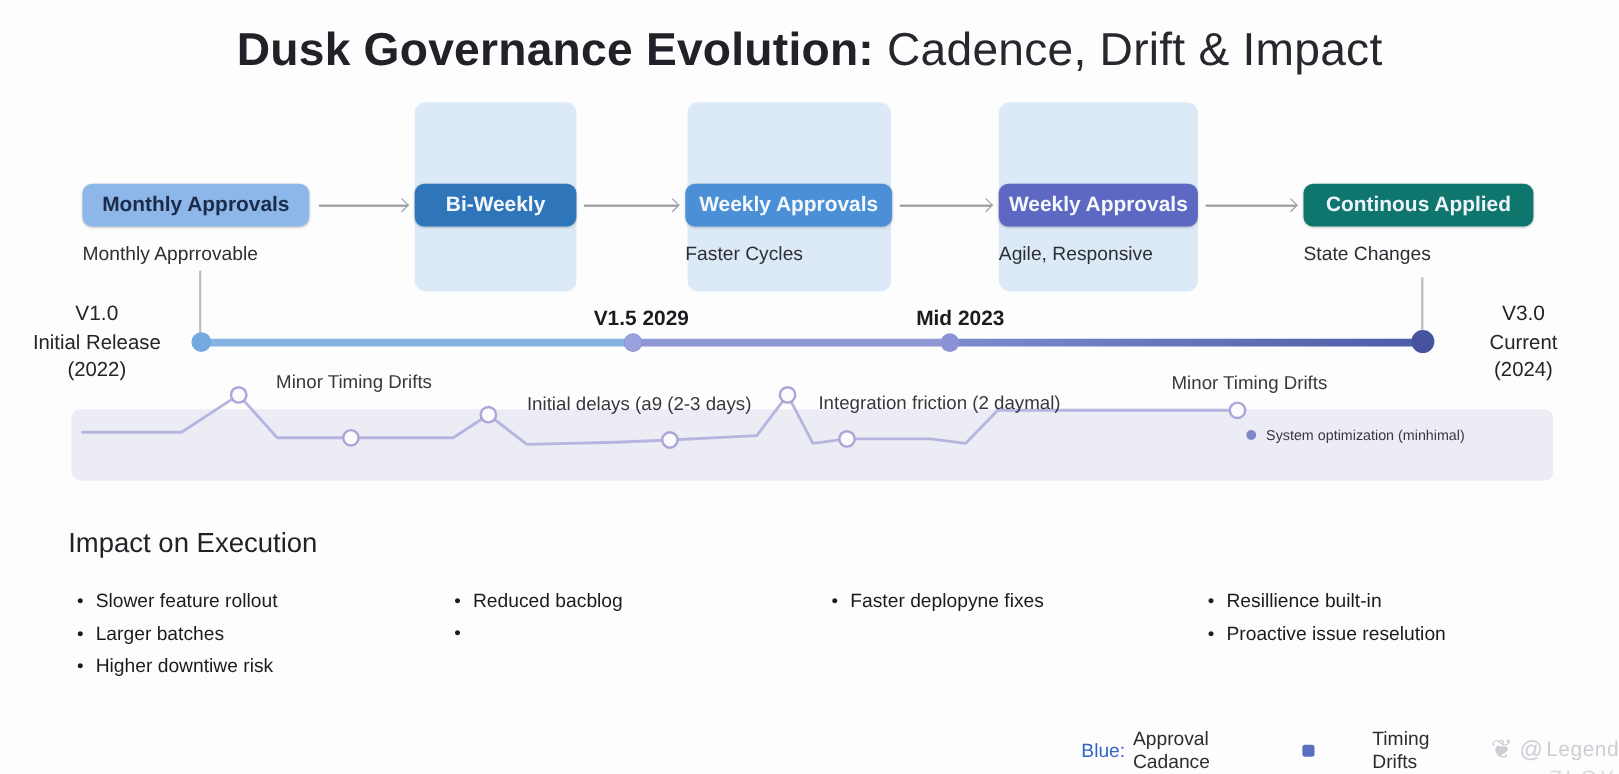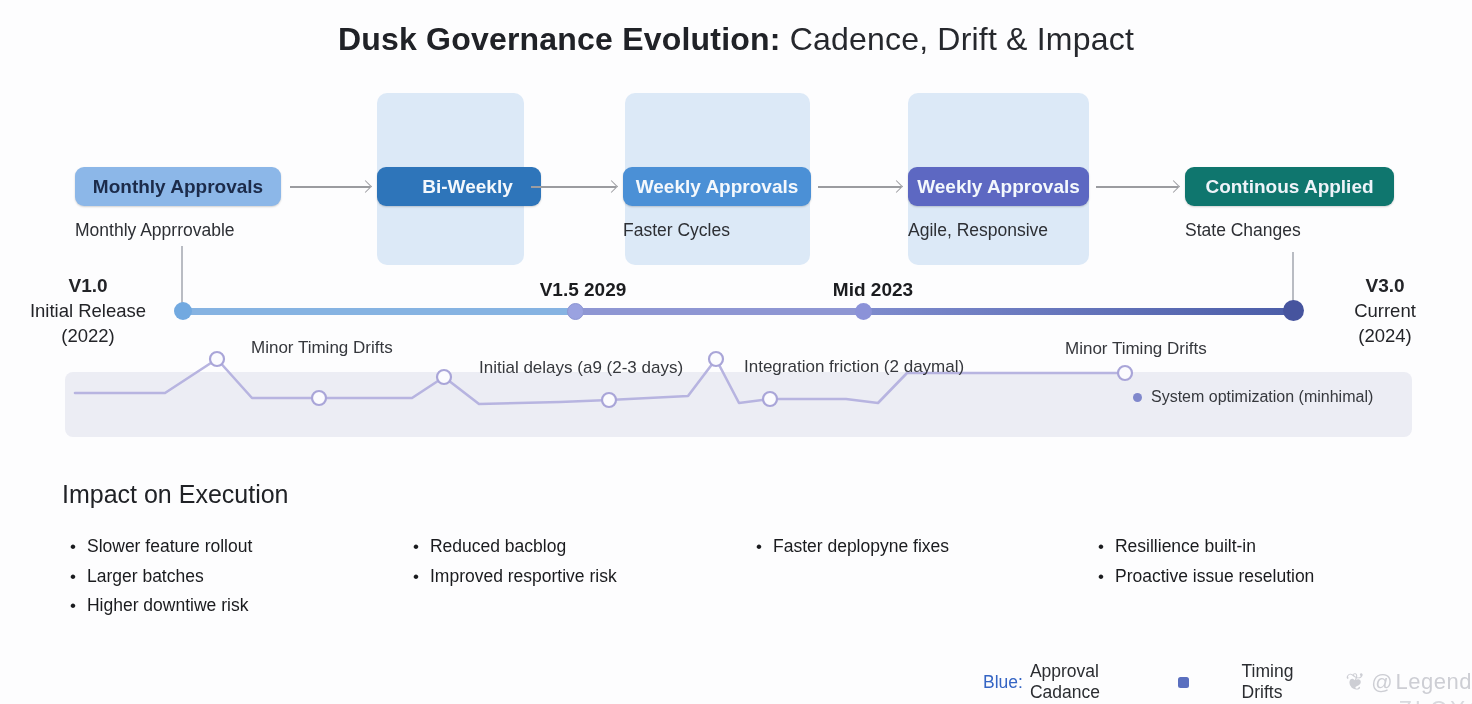--- a/index.html
+++ b/index.html
@@ -1,35 +1,35 @@
 <!DOCTYPE html>
 <html><head>
 <meta charset="utf-8">
 <style>
   html,body{margin:0;padding:0;background:#ffffff;}
   .canvas{
     position:relative; width:1472px; height:704px; overflow:hidden;
     background:#fdfdfe; font-family:"Liberation Sans", sans-serif; color:#1f2126;
   }
   
-  .title{position:absolute; top:21px; left:0; width:100%; text-align:center; font-size:32px; letter-spacing:.2px;}
+  .title{position:absolute; top:21px; left:0; width:100%; text-align:center; font-size:42px; letter-spacing:.2px;}
   .title .t-main{font-weight:700; color:#202227;}
   .title .t-sub{font-weight:400; color:#26282d;}
   
   .card{position:absolute; top:93px; height:172px; border-radius:10px; background:#dce9f7;}
   .card2{left:377px; width:147px;}
   .card3{left:625px; width:185px;}
   .card4{left:908px; width:181px;}
   .pill{
     position:absolute; top:167px; height:39px; border-radius:9px;
     display:flex; align-items:center; justify-content:center;
     font-size:19px; font-weight:700; box-shadow:0 1px 2px rgba(0,0,0,.18);
   }
   .pill1{left:75px;  width:206px; background:#8cb7e8; color:#1c2b4a;}
-  .pill2{left:377px; width:147px; background:#2e75ba; color:#f4f8fc;padding-left:17px;}
+  .pill2{left:377px; width:147px; background:#2e75ba; color:#f4f8fc;}
   .pill3{left:623px; width:188px; background:#4b90d6; color:#f4f8fc;}
   .pill4{left:908px; width:181px; background:#5d68c2; color:#f4f8fc;}
   .pill5{left:1185px;width:209px; background:#0f766e; color:#eef3f9;}
   .subtitle{position:absolute; top:219px; text-align:left; font-size:17.5px; line-height:22px; color:#2d2f34;}
   .sub1{left:75px;  width:206px;}
   .sub2{left:374px; width:153px;}
   .sub3{left:623px; width:188px;}
   .sub4{left:908px; width:205px;}
   .sub5{left:1185px;width:209px;}
   
@@ -49,49 +49,49 @@
   .seg2{left:576px; width:288px; background:#8e96d3;}
   .seg3{left:864px; width:430px; background:linear-gradient(to right,#7e8bcd,#4b5da8);}
   .tl-dot{position:absolute; border-radius:50%;}
   .dot1{left:174px;   top:302px;   width:18px; height:18px; background:#72a9e0;}
   .dot2{left:567px;   top:303px;   width:17px; height:17px; background:#9aa2e0; border:1px solid #8d96d2; box-sizing:border-box;}
   .dot3{left:855px;   top:303px;   width:17px; height:17px; background:#8b92d8;}
   .dot4{left:1283px;  top:300px;   width:21px; height:21px; background:#46549e;}
   .tl-label{position:absolute; top:279px; width:160px; text-align:center; font-size:19px; font-weight:700; color:#1b1c1f;}
   .ml1{left:503px;} .ml2{left:793px;}
   .tl-end{position:absolute; top:273px; text-align:center; font-size:18.5px; line-height:25px; color:#232428;}
-  .tl-end .v{font-weight:700; font-size:19px;}
+  .tl-end .v{font-weight:400; font-size:19px;}
   .end-left{left:10px; width:156px;}
   .end-right{left:1318px; width:134px;}
   
   .band{position:absolute; left:65px; top:372px; width:1347px; height:65px; background:#ecedf4; border-radius:8px;}
   .wave-svg{position:absolute; left:0; top:0; width:1472px; height:704px; pointer-events:none;}
   .d-label{position:absolute; font-size:17px; color:#36383d; white-space:nowrap;}
   .dl0{left:251px;  top:338px;}
   .dl1{left:479px;  top:358px;}
   .dl2{left:744px;  top:357px;}
   .dl3{left:1065px; top:339px;}
-  .d-note{position:absolute; left:1133px; top:388px; display:flex; align-items:center; font-size:16px; color:#36383d;}
+  .d-note{position:absolute; left:1133px; top:388px; display:flex; align-items:center; font-size:13px; color:#36383d;}
   .d-note .nd{width:9px; height:9px; border-radius:50%; background:#8088cc; margin-right:9px; flex:none;}
   
   .impact-h{position:absolute; left:62px; top:480px; font-size:25px; font-weight:500; color:#202226;}
   .impact-col{position:absolute; top:532px; font-size:17.5px; line-height:28.5px; color:#1a1b1e;}
   .ic0{left:70px;} .ic1{left:413px;} .ic2{left:756px;} .ic3{left:1098px;}
   .impact-col .row{display:flex; align-items:baseline;}
   .impact-col .b{margin-right:11px; font-size:17px;}
   
   .footer{position:absolute; left:983px; top:668px; height:28px; display:flex; align-items:center; font-size:17.5px; color:#2b2d31;}
   .f-blue{color:#3565c4; margin-right:7px;}
   .f-cad{margin-right:17px;}
   .f-sq{width:11px; height:11px; border-radius:2.5px; background:#5a6fbf; margin-right:9px; flex:none;}
   .f-drift{margin-right:15px;margin-left:44px;}
   .wm{display:flex; align-items:center; color:#cdced4;}
   .wm-diamond{font-size:24px; margin-right:6px; line-height:1;}
   .wm-at{font-size:21px; margin-right:3px;}
-  .wm-stack{position:relative; font-size:22px; letter-spacing:.5px;}
+  .wm-stack{position:relative; font-size:19px; letter-spacing:.5px;}
   .wm-overlay{position:absolute; left:3px; top:-1px; letter-spacing:3px; opacity:.75;margin-top:28px;}
 </style>
 </head>
 <body>
 
 <div class="canvas">
 
   <div class="title">
     <span class="t-main">Dusk Governance Evolution:</span><span class="t-sub"> Cadence, Drift &amp; Impact</span>
   </div>
@@ -180,21 +180,20 @@
         <span>Higher downtiwe risk</span>
       </div>
   </div>
   <div class="impact-col ic1">
     <div class="row">
         <span class="b">•</span>
         <span>Reduced bacblog</span>
       </div>
     <div class="row">
         <span class="b">•</span>
-        <span>Improved resportive risk</span>
       </div>
   </div>
   <div class="impact-col ic2">
     <div class="row">
         <span class="b">•</span>
         <span>Faster deplopyne fixes</span>
       </div>
   </div>
   <div class="impact-col ic3">
     <div class="row">

